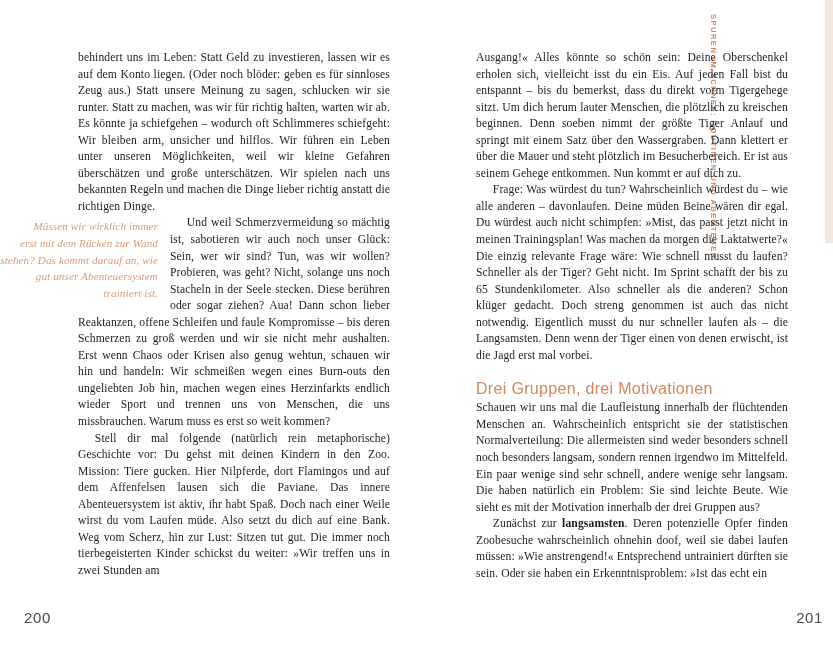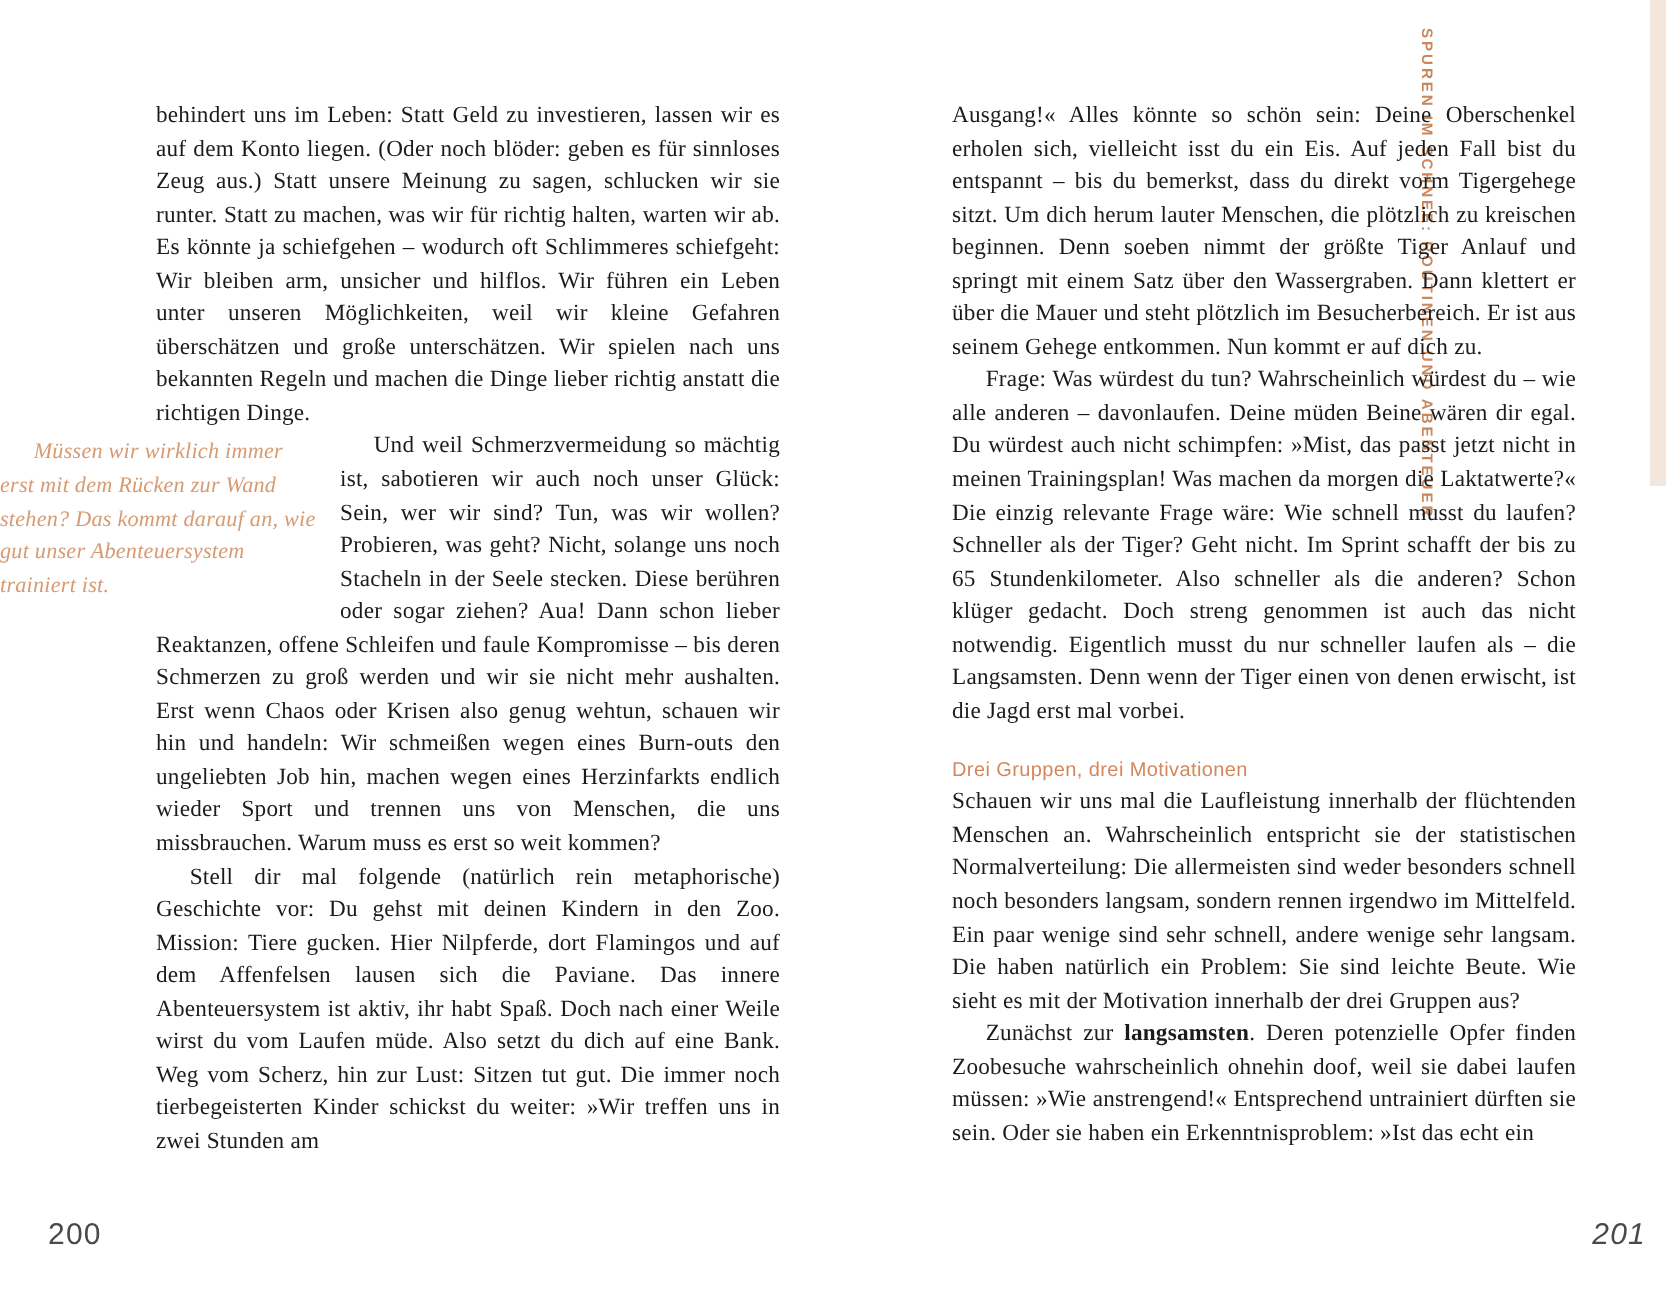--- a/index.html
+++ b/index.html
@@ -57,49 +57,49 @@
     float: left;
     width: 158px;
     margin: 0;
     margin-left: -78px;   
     margin-top: 3px;
     margin-right: 12px;
     margin-bottom: 2px;
     font-style: italic;
     font-size: 11.1px;
     line-height: 16.55px;
-    text-align: left;
+    text-align: right;
     color: #d79a72;
     shape-outside: inset(0);
   }
 
   
   .clearquote { clear: left; }
 
   
   h2.section {
     margin: 16px 0 2px 0;
     font-family: "Liberation Sans", "DejaVu Sans", sans-serif;
     font-weight: 400;
-    font-size: 10px;
+    font-size: 16px;
     letter-spacing: 0.02em;
     color: #d4875a;
   }
 
   
   .folio {
     position: absolute;
     bottom: 22px;
     font-family: "Liberation Sans", "DejaVu Sans", sans-serif;
     font-size: 15px;
     color: #4a4a4a;
     letter-spacing: 0.04em;
   }
   .folio-left  { left: 24px; }
-  .folio-right { right: 24px; font-style: italic; }
+  .folio-right { right: 24px; }
 
   
   .thumbtab {
     position: absolute;
     top: 0;
     right: 0;
     width: 22px;
     height: 243px;
     background: #f3e6dc;
   }

